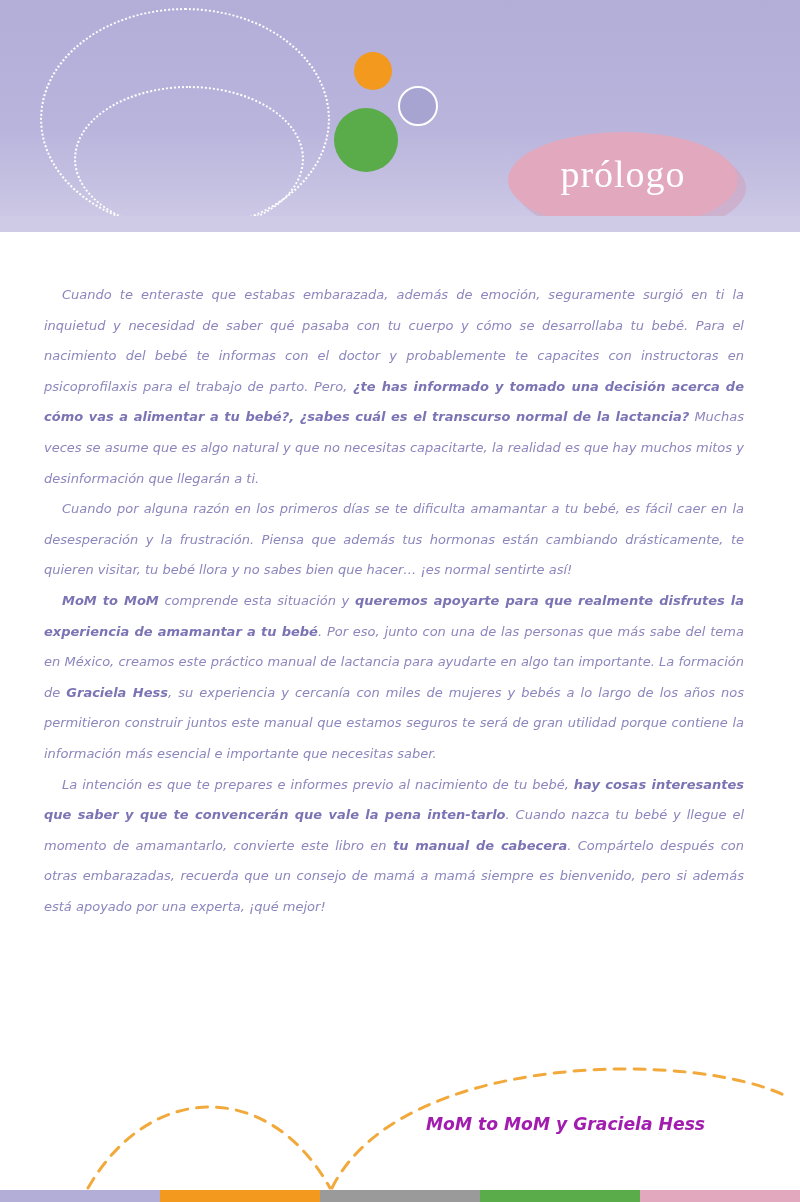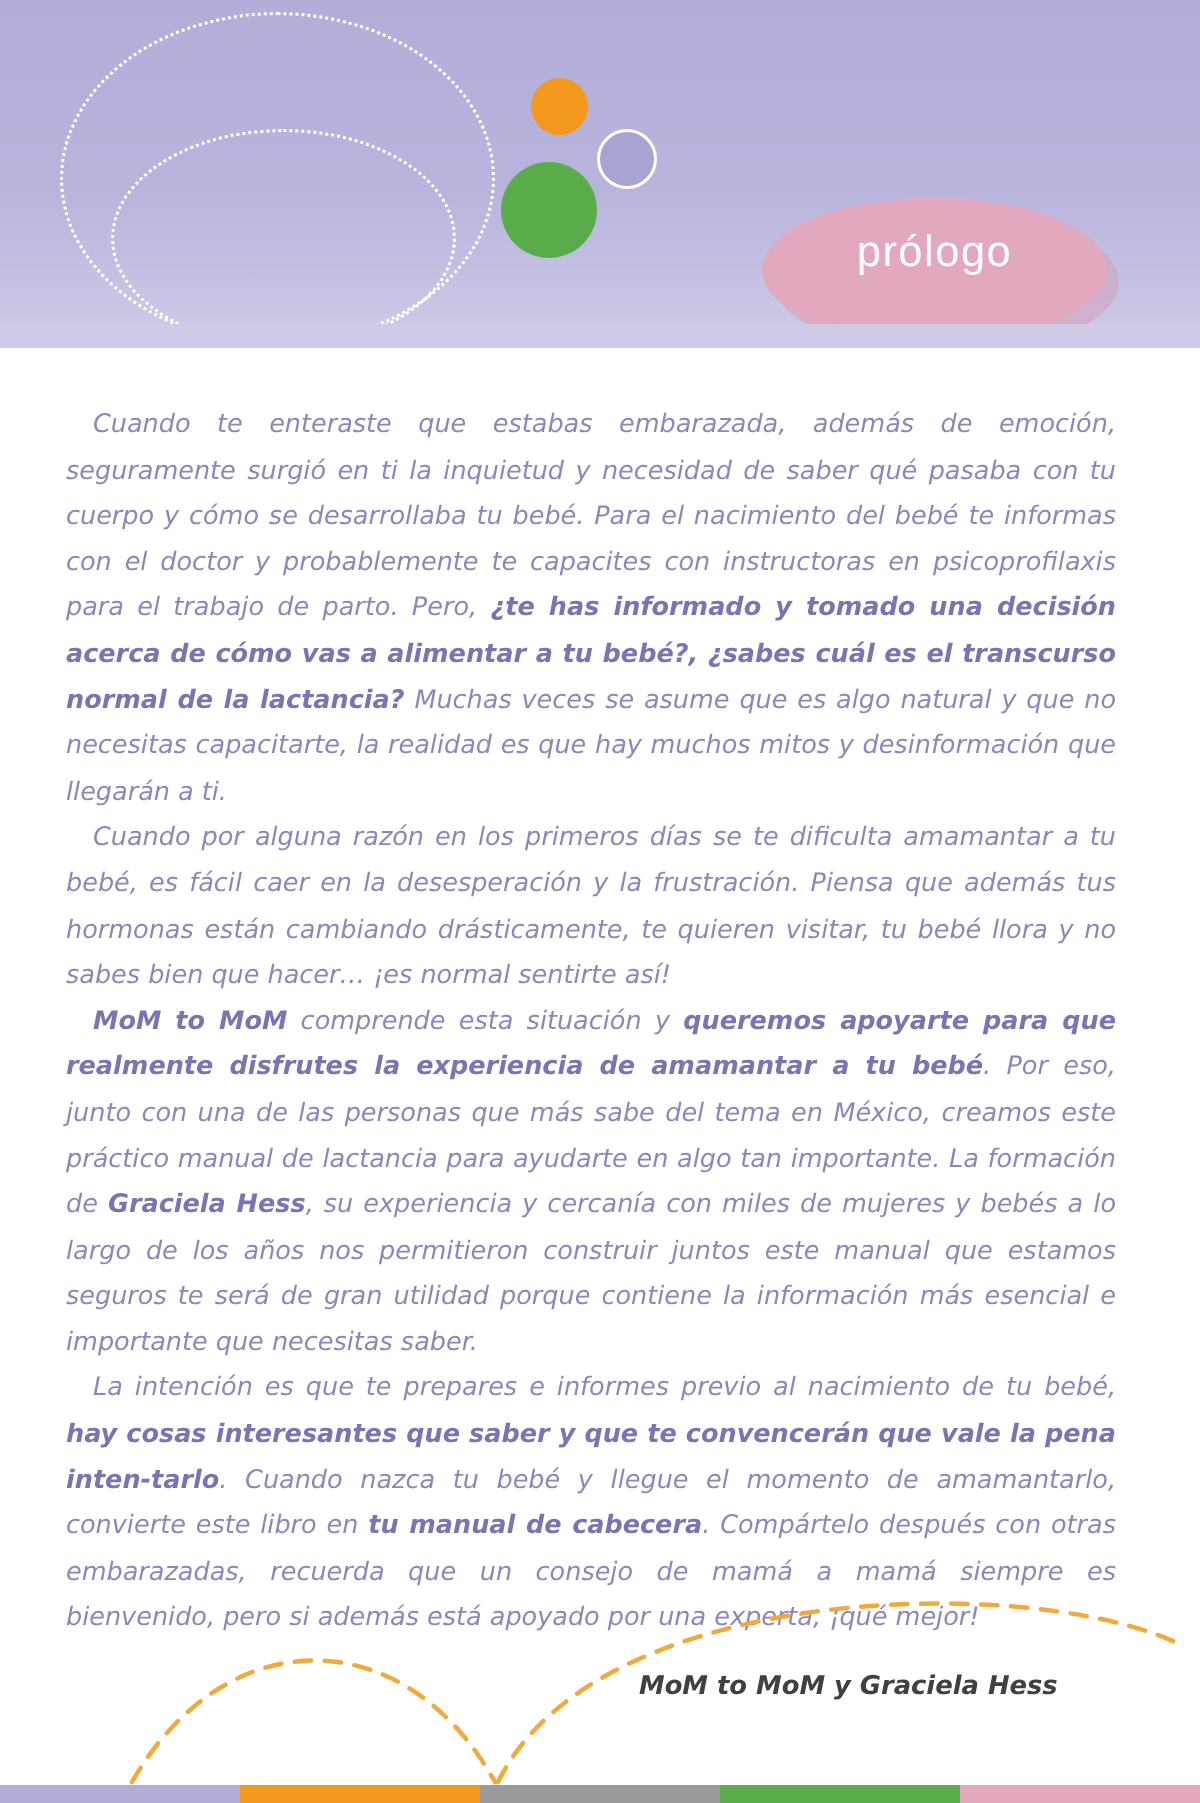--- a/index.html
+++ b/index.html
@@ -80,33 +80,33 @@
     border-left: 14px solid transparent;
     border-right: 30px solid transparent;
     border-top: 50px solid #cfa0bb;
     opacity: .55;
   }
   .balloon-title {
     position: absolute;
     left: 508px; top: 152px;
     width: 230px;
     text-align: center;
-    font-family: Liberation Sans, sans-serif;
-    font-size: 29px;
+    font-family: Liberation Serif, serif;
+    font-size: 38px;
     color: #ffffff;
     letter-spacing: 1px;
   }
 
   
   .content {
     position: absolute;
-    left: 44px; top: 268px;
+    left: 44px; top: 280px;
     width: 700px;
     font-family: "DejaVu Sans", sans-serif;
-    font-size: 17px;
+    font-size: 13px;
     line-height: 30.6px;
     color: #8c86bd;
     font-style: italic;
     text-align: justify;
   }
   .content p { margin: 0; text-indent: 18px; }
   .b { font-weight: bold; color: #7b74b4; font-style: italic; }
 
   .signoff {
     position: absolute;
@@ -115,21 +115,21 @@
     font-family: "DejaVu Sans", sans-serif;
     font-style: italic;
     font-size: 17.2px;
     color: #8c86bd;
   }
   .signoff .line1 { padding-left: 16px; }
   .signoff .line2 {
     margin-top: 22px;
     padding-left: 382px;
     font-weight: bold;
-    color: #404040;
+    color: #a21caf;
   }
 
   
   .arcs {
     position: absolute;
     left: 0; top: 1020px;
     width: 800px; height: 170px;
     pointer-events: none;
   }
 

